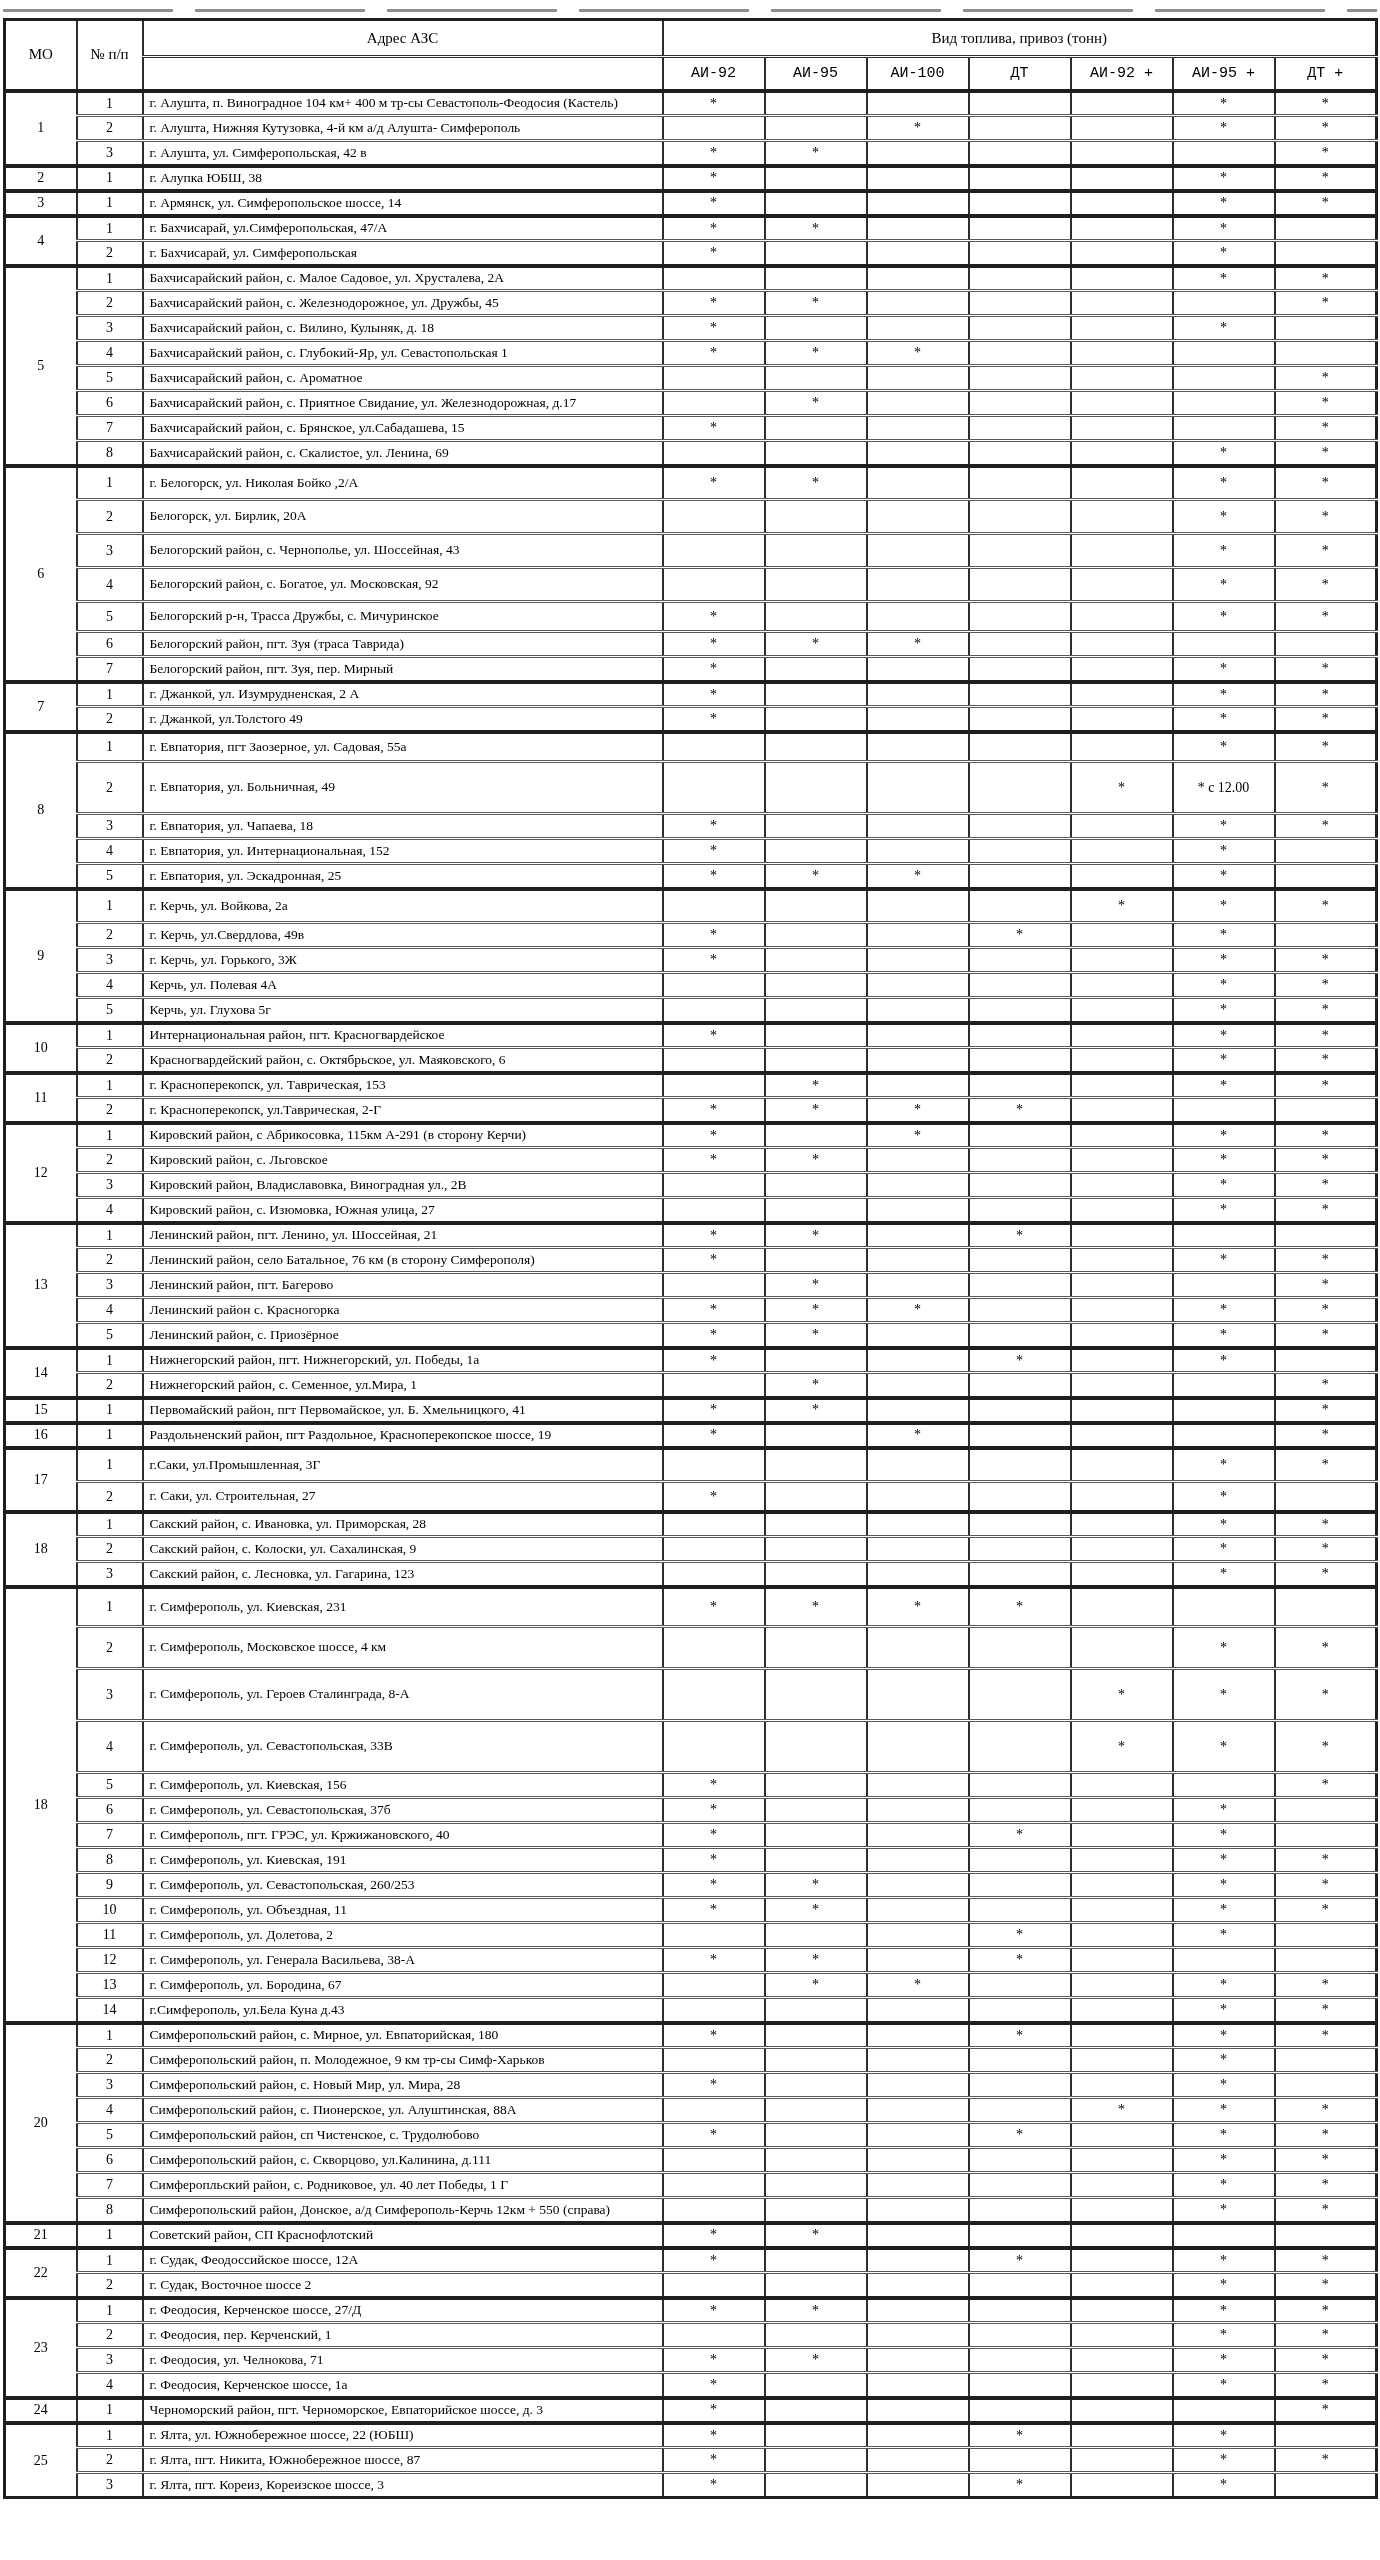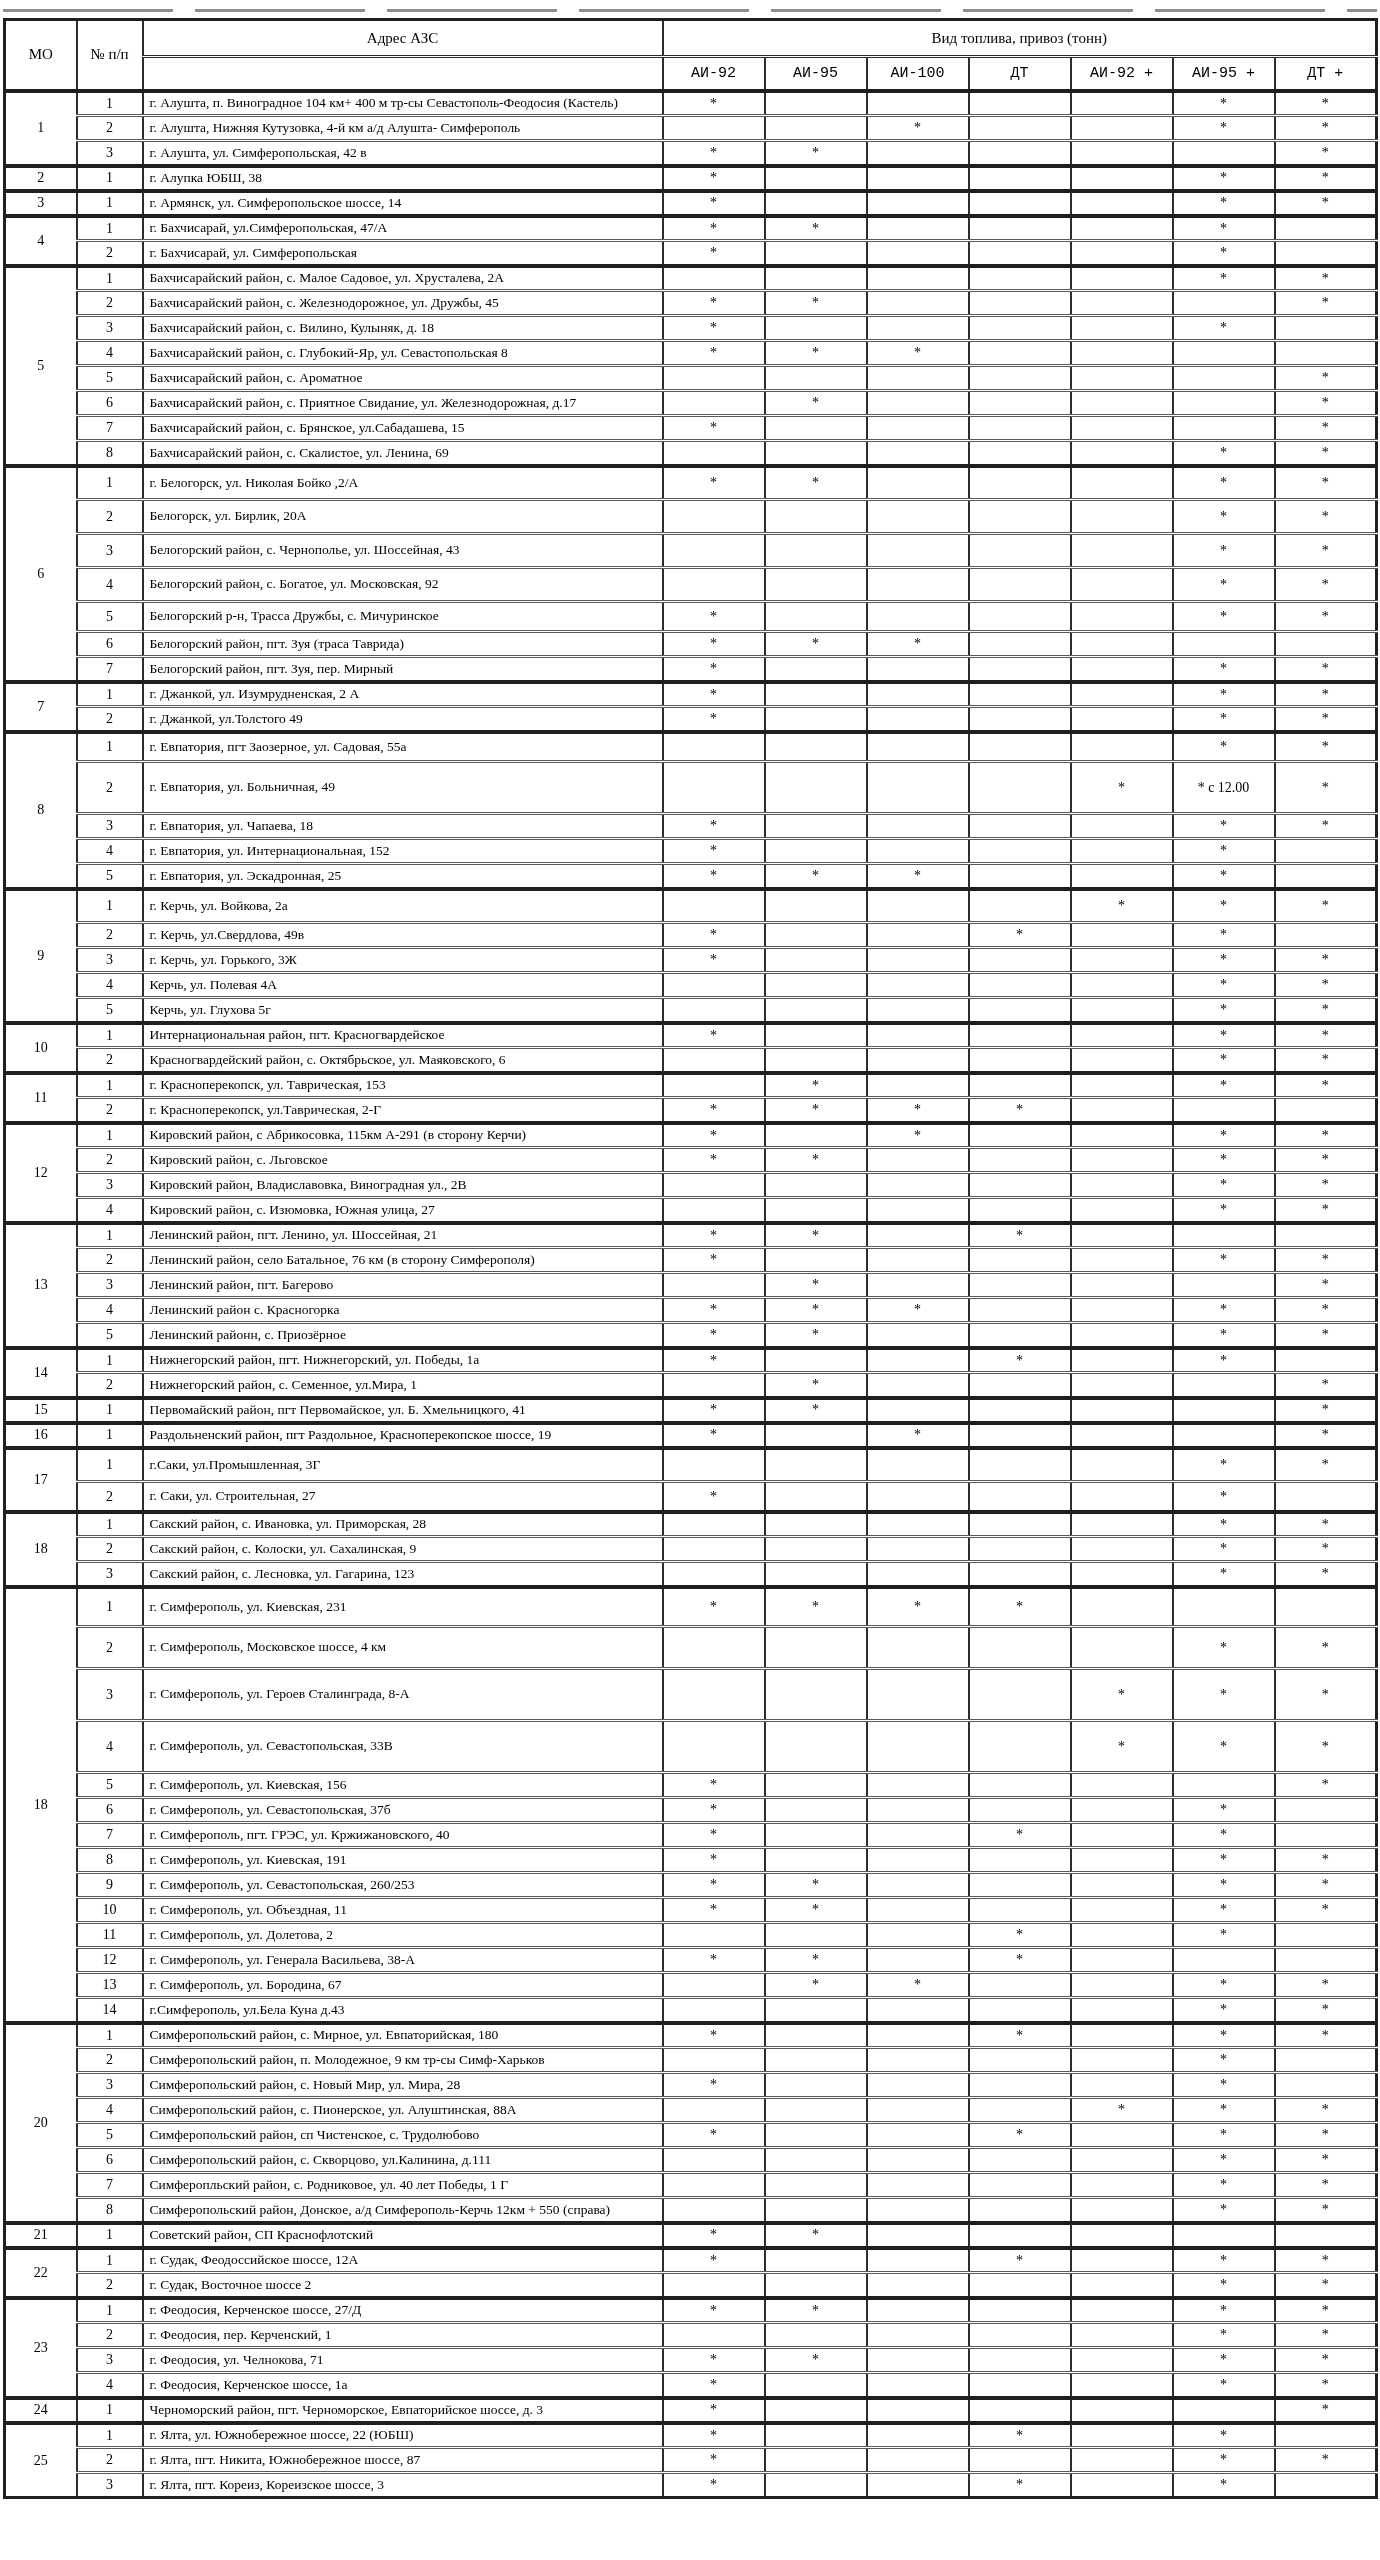--- a/index.html
+++ b/index.html
@@ -196,21 +196,21 @@
           <td class="fuel-cell">*</td>
           <td class="fuel-cell"></td>
           <td class="fuel-cell"></td>
           <td class="fuel-cell"></td>
           <td class="fuel-cell"></td>
           <td class="fuel-cell">*</td>
           <td class="fuel-cell"></td>
         </tr>
         <tr class="row-mid">
           <td class="num-cell">4</td>
-          <td class="addr-cell">Бахчисарайский район, с. Глубокий-Яр, ул. Севастопольская 8</td>
+          <td class="addr-cell">Бахчисарайский район, с. Глубокий-Яр, ул. Севастопольская 1</td>
           <td class="fuel-cell">*</td>
           <td class="fuel-cell">*</td>
           <td class="fuel-cell">*</td>
           <td class="fuel-cell"></td>
           <td class="fuel-cell"></td>
           <td class="fuel-cell"></td>
           <td class="fuel-cell"></td>
         </tr>
         <tr class="row-mid">
           <td class="num-cell">5</td>
@@ -600,21 +600,21 @@
           <td class="fuel-cell">*</td>
           <td class="fuel-cell">*</td>
           <td class="fuel-cell">*</td>
           <td class="fuel-cell"></td>
           <td class="fuel-cell"></td>
           <td class="fuel-cell">*</td>
           <td class="fuel-cell">*</td>
         </tr>
         <tr class="row-mid">
           <td class="num-cell">5</td>
-          <td class="addr-cell">Ленинский районн, с. Приозёрное</td>
+          <td class="addr-cell">Ленинский район, с. Приозёрное</td>
           <td class="fuel-cell">*</td>
           <td class="fuel-cell">*</td>
           <td class="fuel-cell"></td>
           <td class="fuel-cell"></td>
           <td class="fuel-cell"></td>
           <td class="fuel-cell">*</td>
           <td class="fuel-cell">*</td>
         </tr>
         <tr class="group-start">
           <td class="mo-cell" rowspan="2">14</td>

